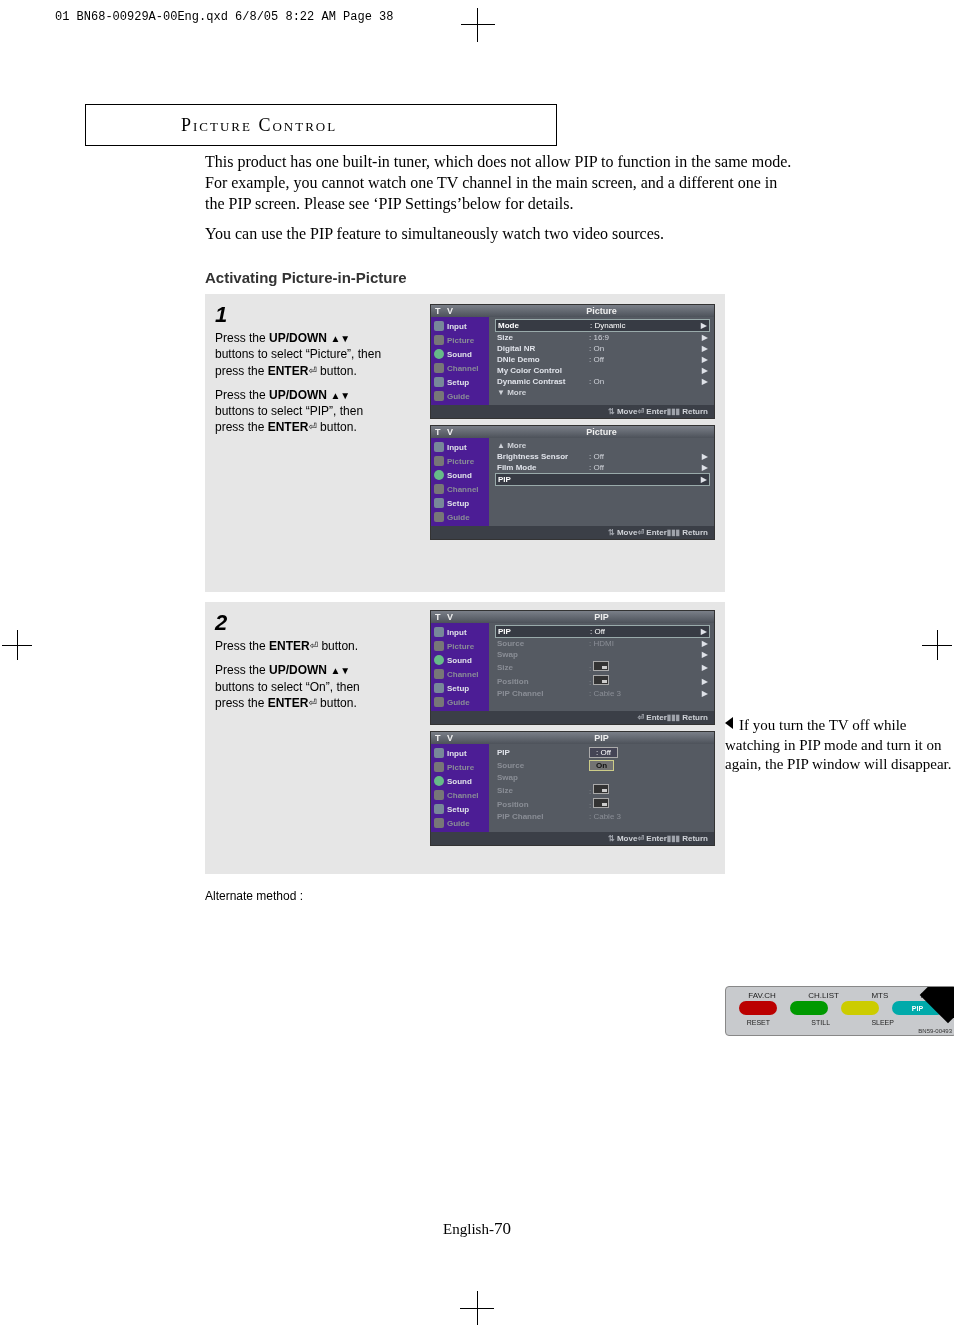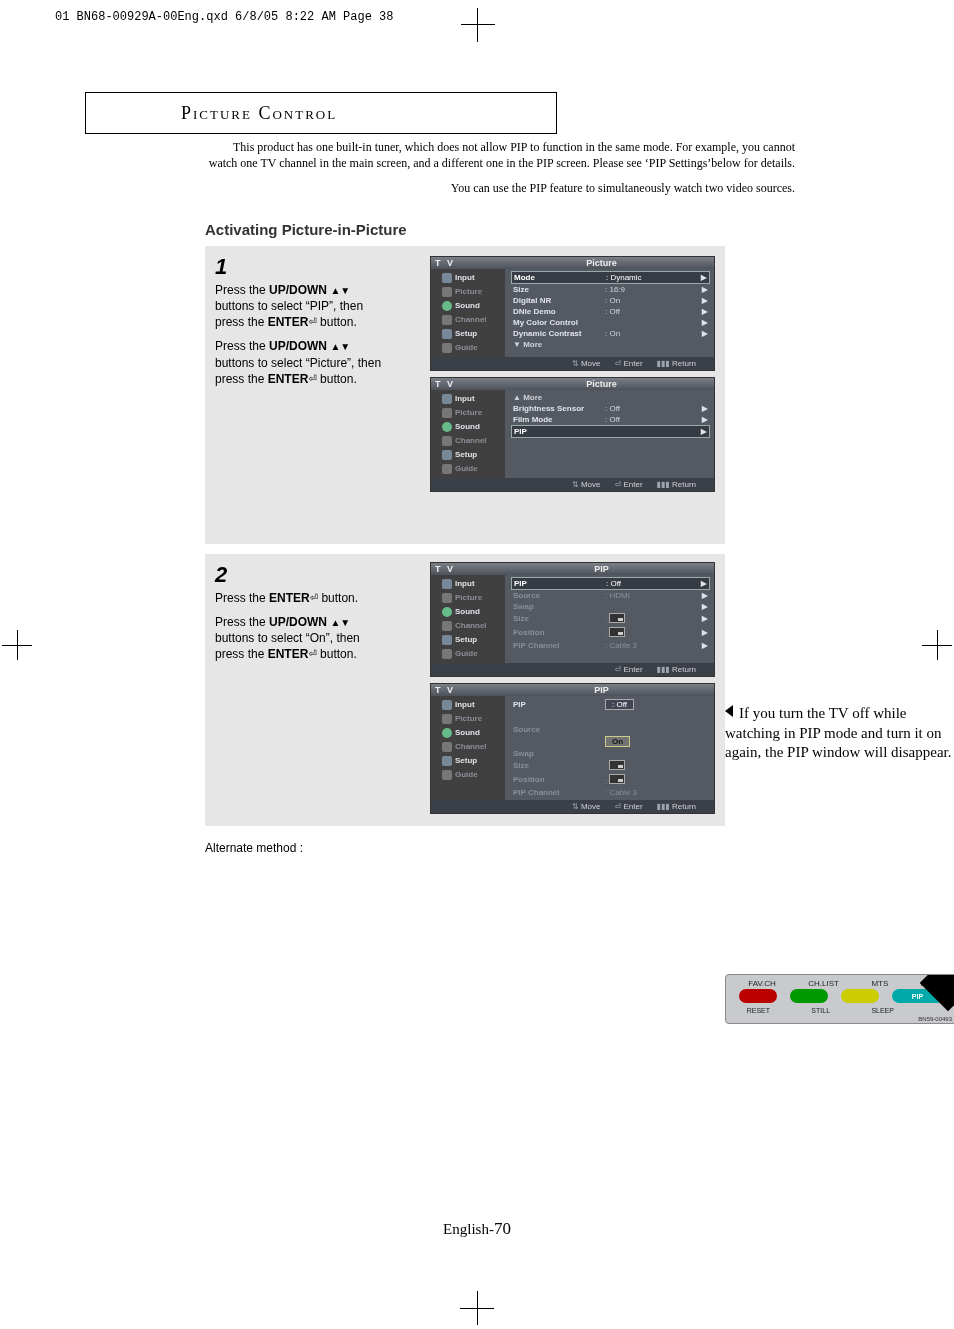--- a/index.html
+++ b/index.html
@@ -56,21 +56,21 @@
   }
   .bottom-crop::before, .bottom-crop::after {
     content:"";position:absolute;background:#000;
   }
   .bottom-crop::before{left:50%;top:-2px;width:1px;height:34px;}
   .bottom-crop::after {top:50%;left:-2px;height:1px;width:34px;}
 
   .page-inner {
     position: absolute;
     left: 85px;
-    top: 92px;
+    top: 104px;
     width: 800px;
   }
 
   
   .section-bar {
     height: 40px;
     border: 1px solid #000;
     width: 375px;
     display: flex;
     align-items: center;
@@ -84,23 +84,22 @@
   .title {
     font-family: Arial, Helvetica, sans-serif;
     font-weight: bold;
     font-size: 26px;
     margin-top: 70px;
     margin-left: 120px;
   }
   .intro {
     margin-left: 120px;
     width: 590px;
-    font-size: 12px;
+    font-size: 16px;
     line-height: 1.3;
-    text-align: right;
   }
   .intro p { margin: 6px 0 10px; }
   .subheading {
     font-family: Arial, Helvetica, sans-serif;
     font-weight: bold;
     font-size: 15px;
     color: #333;
     margin-left: 120px;
     margin-top: 24px;
     margin-bottom: 8px;
@@ -178,22 +177,22 @@
     flex: 0 0 58px;
     letter-spacing: 2px;
   }
   .osd .titlebar .menutitle {
     flex: 1;
     text-align:center;
   }
   .osd-body { display:flex; }
   .osd-side {
     width: 58px;
-    background: #404040;
-    padding: 2px 8px;
+    background: #4c1d95;
+    padding: 2px 0;
   }
   .osd-side .item {
     display:flex; align-items:center; gap:3px;
     padding:2px 3px;
     color:#8a8e96;
     font-weight:bold;
     font-size:8px;
   }
   .osd-side .item.sel { color:#dfe2e8; }
   .osd-side .ic {
@@ -215,35 +214,35 @@
   .osd-main .row .val{flex:1;color:#d0d3da;}
   .osd-main .row .arr{color:#dfe2e8;font-size:8px;}
   .osd-main .row.hl{
     background:#373b44;border:1px solid #9aa;
   }
   .osd-main .row.hl .lbl, .osd-main .row.hl .val{color:#fff;}
   .osd-main .row .vbox{
     display:inline-block;border:1px solid #aaa;padding:0 6px;color:#fff;background:#445;
   }
   .osd-main .row .vlit{
-    display:inline-block;border:1px solid #cc8;padding:0 6px;color:#111;background:#737373;font-weight:bold;margin-top:24px;
+    display:inline-block;border:1px solid #cc8;padding:0 6px;color:#111;background:#737373;font-weight:bold;
   }
   .osd-main .row .posbox{
     display:inline-block;width:14px;height:8px;border:1px solid #aaa;position:relative;background:#333;
   }
   .osd-main .row .posbox::after{
     content:"";position:absolute;width:5px;height:3px;background:#ccc;right:1px;bottom:1px;
   }
   .osd-main .row .dim .lbl, .osd-main .row.dim .lbl,
   .osd-main .row.dim .val{color:#8a8e96;}
   .osd-main .more{color:#cfd2d8;font-weight:bold;}
   .osd-foot{
     background:#3b3f47;
-    display:flex;gap:14px;justify-content:flex-end;
-    padding:2px 18px;color:#cfd2d8;font-weight:normal;font-size:8px;
+    display:flex;justify-content:flex-end;
+    padding:2px 6px;color:#cfd2d8;font-weight:bold;font-size:8px;
   }
   .osd-foot span .g{color:#9fa3ab;}
 
   .alt-box{
     margin-left:120px;
     width:500px;
     font-family: Arial, Helvetica, sans-serif;
     font-size:12px;
     line-height:1.35;
     padding:4px 0 0 0;
@@ -323,24 +322,24 @@
     <p>This product has one built-in tuner, which does not allow PIP to function in the same mode. For example, you cannot watch one TV channel in the main screen, and a different one in the PIP screen. Please see ‘PIP Settings’below for details.</p>
     <p>You can use the PIP feature to simultaneously watch two video sources.</p>
   </div>
 
   <div class="subheading">Activating Picture-in-Picture</div>
 
   <div class="step-box" style="height:280px;">
     <div class="step-num">1</div>
     <div class="step-text">
       <p>
-        <span>Press the </span><span class="kw">UP/DOWN</span> <span class="ud">▲▼</span><span> buttons to select “PIP”, then press the </span><span class="kw">ENTER</span><span class="enter-ic">⏎</span><span> button.</span>
+        <span>Press the </span><span class="kw">UP/DOWN</span> <span class="ud">▲▼</span><span> buttons to select “Picture”, then press the </span><span class="kw">ENTER</span><span class="enter-ic">⏎</span><span> button.</span>
       </p>
       <p>
-        <span>Press the </span><span class="kw">UP/DOWN</span> <span class="ud">▲▼</span><span> buttons to select “Picture”, then press the </span><span class="kw">ENTER</span><span class="enter-ic">⏎</span><span> button.</span>
+        <span>Press the </span><span class="kw">UP/DOWN</span> <span class="ud">▲▼</span><span> buttons to select “PIP”, then press the </span><span class="kw">ENTER</span><span class="enter-ic">⏎</span><span> button.</span>
       </p>
     </div>
 
     <div class="osd-stack">
 
       <div class="osd">
         <div class="titlebar">
           <span class="tv">T V</span>
           <span class="menutitle">Picture</span>
         </div>

